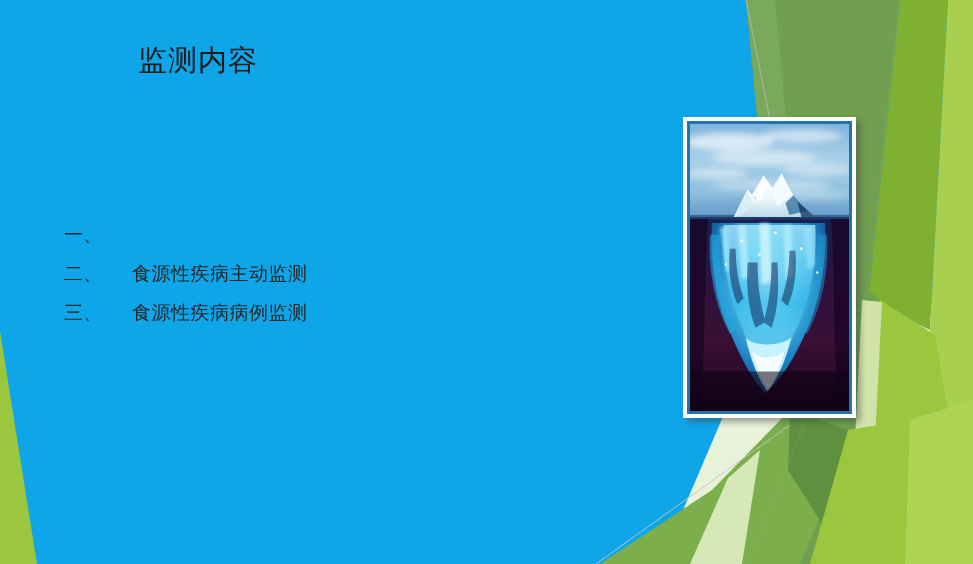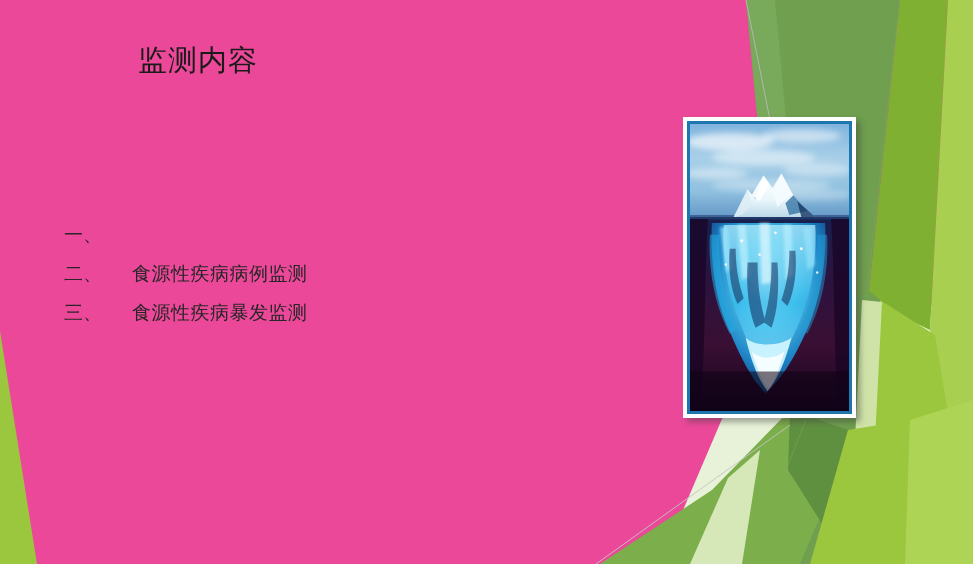--- a/index.html
+++ b/index.html
@@ -8,21 +8,21 @@
     background: #ffffff;
   }
   body {
     font-family: "Liberation Sans", "DejaVu Sans", sans-serif;
   }
 
   #slide {
     position: relative;
     width: 973px;
     height: 564px;
-    background: #ec4899;
+    background: #0ea5e9;
     overflow: hidden;
   }
 
   
   #bg-decor {
     position: absolute;
     left: 0; top: 0;
     width: 973px;
     height: 564px;
     pointer-events: none;
@@ -153,26 +153,26 @@
   <div id="title">监测内容</div>
 
   <div id="content-list">
 
     <div class="list-item">
       <span class="list-marker">一、</span>
     </div>
 
     <div class="list-item">
       <span class="list-marker">二、</span>
-      <span class="list-text">食源性疾病病例监测</span>
+      <span class="list-text">食源性疾病主动监测</span>
     </div>
 
     <div class="list-item">
       <span class="list-marker">三、</span>
-      <span class="list-text">食源性疾病暴发监测</span>
+      <span class="list-text">食源性疾病病例监测</span>
     </div>
 
   </div>
 
   <div id="picture-frame">
     <div id="picture-inner-border">
 
       <svg id="iceberg-image" viewBox="0 0 160 290" preserveAspectRatio="none" xmlns="http://www.w3.org/2000/svg">
         <defs>
 

